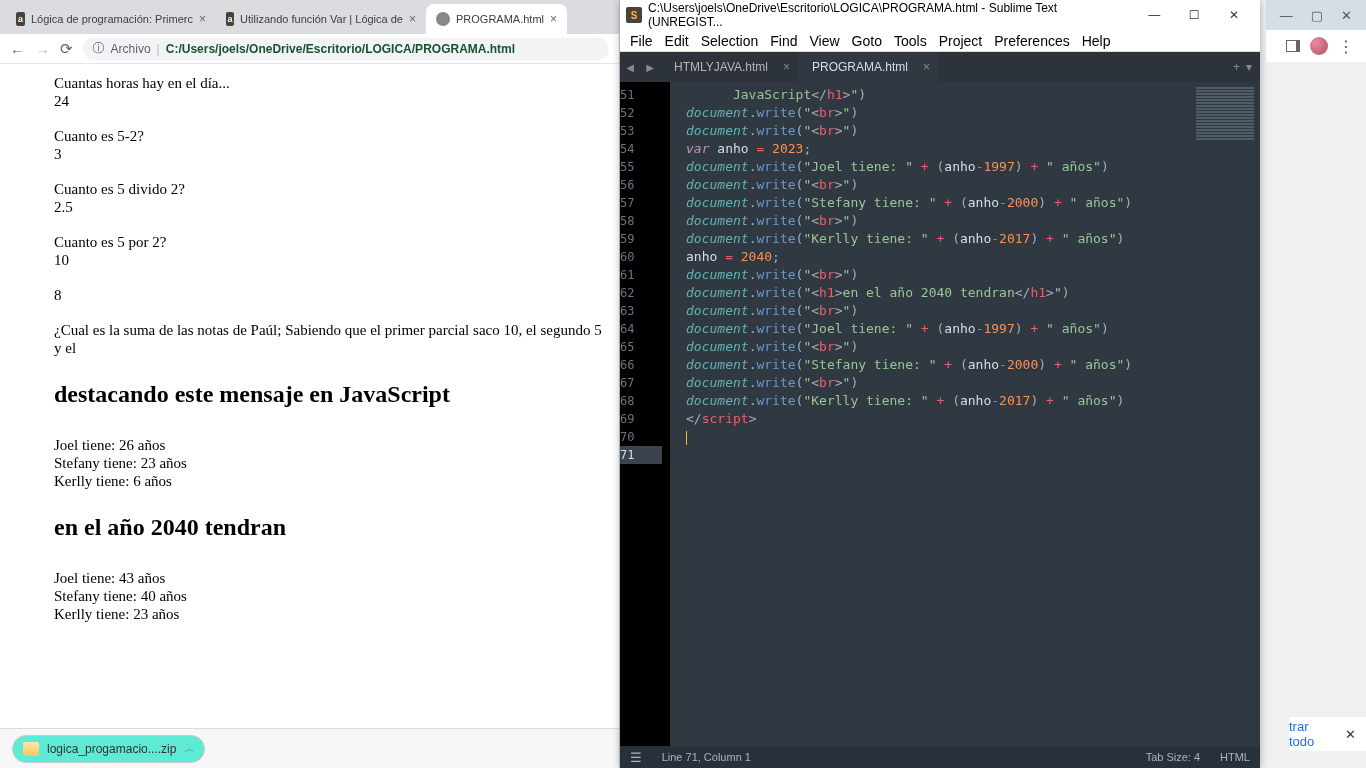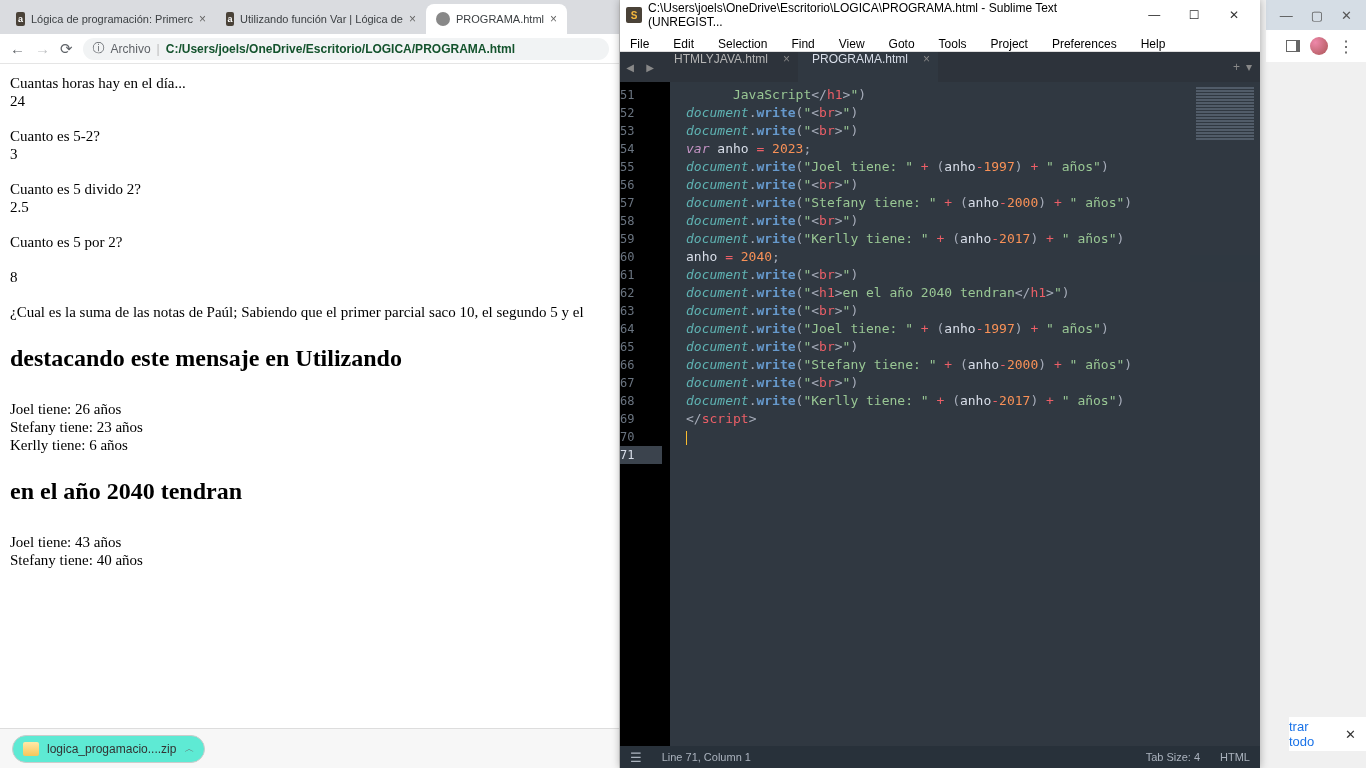--- a/index.html
+++ b/index.html
@@ -16,59 +16,59 @@
 .chrome { position: absolute; left: 0; top: 0; width: 620px; height: 768px; background: #fff; display: flex; flex-direction: column; border-right: 1px solid #ccc; }
 .tabs { height: 34px; background: #dadce0; display: flex; align-items: flex-end; padding-left: 6px; position: relative; }
 .tab { height: 30px; background: #dadce0; border-radius: 8px 8px 0 0; padding: 0 10px; display: flex; align-items: center; gap: 6px; font-size: 11px; color: #3c4043; max-width: 210px; overflow: hidden; white-space: nowrap; }
 .tab.active { background: #fff; }
 .tab .fav { width: 14px; height: 14px; background: #4a4238; border-radius: 2px; color: #fff; font-size: 9px; display: flex; align-items: center; justify-content: center; font-weight: bold; }
 .tab .fav.globe { background: #888; border-radius: 50%; }
 .tab .x { margin-left: auto; color: #666; font-size: 12px; }
 .addr-row { height: 30px; background: #fff; display: flex; align-items: center; gap: 10px; padding: 0 10px; border-bottom: 1px solid #e5e5e5; }
 .nav-ico { color: #5f6368; font-size: 15px; }
 .addr { flex: 1; height: 22px; background: #f1f3f4; border-radius: 12px; display: flex; align-items: center; padding: 0 10px; font-size: 12px; color: #5f6368; gap: 6px; }
-.page { flex: 1; padding: 10px; font-family: "Times New Roman", serif; font-size: 15px; color: #000; overflow: auto; }
+.page { flex: 1; padding: 10px; font-family: "Times New Roman", serif; font-size: 15px; color: #000; overflow: auto; margin-left: 44px; }
 .page p { margin: 0; line-height: 1.2; }
 .page h2 { font-size: 24px; font-weight: bold; margin: 24px 0 28px; }
 .downloads { height: 40px; border-top: 1px solid #ddd; background: #f7f7f7; display: flex; align-items: center; padding: 0 12px; }
 .dl-chip { height: 28px; background: #5eead4; border: 1px solid #ccc; border-radius: 14px; display: flex; align-items: center; gap: 8px; padding: 0 10px; font-size: 12px; color: #333; }
 .dl-ico { width: 16px; height: 14px; background: linear-gradient(#ffe9a8,#f7c65a); border-radius: 2px; position: relative; }
 .dl-chip .chev { color: #666; font-size: 10px; }
 
 
 .sublime { position: absolute; left: 620px; top: 0; width: 640px; height: 768px; background: #303841; display: flex; flex-direction: column; box-shadow: 0 0 8px rgba(0,0,0,.3); }
 .st-title { height: 30px; background: #fff; display: flex; align-items: center; padding: 0 6px; font-size: 12px; color: #000; }
 .st-title .ico { width: 16px; height: 16px; background: #4a4238; border-radius: 2px; margin-right: 6px; display: flex; align-items: center; justify-content: center; color: #f7b93e; font-size: 10px; font-weight: bold; }
 .st-title .space { flex: 1; }
 .st-title .btn { width: 40px; text-align: center; font-size: 12px; color: #333; }
-.st-menu { height: 22px; background: #fff; display: flex; align-items: flex-end; gap: 24px; padding: 0 10px; font-size: 12px; color: #000; border-bottom: 1px solid #ddd; }
+.st-menu { height: 22px; background: #fff; display: flex; align-items: center; gap: 12px; padding: 0 10px; font-size: 14px; color: #000; border-bottom: 1px solid #ddd; }
 .st-menu span { text-decoration: underline; text-decoration-color: transparent; }
 .st-tabs { height: 30px; background: #2d333b; display: flex; align-items: stretch; }
 .st-arrow { width: 20px; display: flex; align-items: center; justify-content: center; color: #888; font-size: 10px; }
-.st-tab { padding: 0 30px 0 14px; display: flex; font-size: 12px; color: #b5b5b5; position: relative; background: #2d333b; }
+.st-tab { padding: 0 30px 0 14px; display: flex; align-items: center; font-size: 12px; color: #b5b5b5; position: relative; background: #2d333b; }
 .st-tab.active { background: #303841; color: #d8dee9; }
 .st-tab .x { position: absolute; right: 8px; color: #888; font-size: 12px; }
 .st-tabs .right { margin-left: auto; display: flex; align-items: center; gap: 6px; padding-right: 8px; color: #888; font-size: 12px; }
 .st-body { flex: 1; display: flex; font-family: Consolas, monospace; font-size: 13px; overflow: hidden; position: relative; }
 .gutter { width: 50px; background: #000000; color: #6a7480; text-align: left; padding: 4px 8px 4px 0; line-height: 18px; font-size: 12px; }
 .gutter div.hl { background: #3b434d; color: #d8dee9; }
 .code { flex: 1; background: #303841; color: #d8dee9; padding: 4px 0; line-height: 18px; white-space: pre; overflow: auto; }
 .code .ln { padding-left: 16px; }
 .code .ln.hl { background: #3b434d; }
 .cursor { display: inline-block; width: 1px; height: 14px; background: #fabd2f; vertical-align: middle; animation: blink 1s infinite; }
 @keyframes blink { 50% { opacity: 0; } }
 .minimap { position: absolute; right: 0; top: 0; width: 70px; height: 200px; background: #303841; opacity: .8; }
 .minimap .mm { height: 2px; margin: 1px 6px; background: #5a6573; }
 .st-status { height: 22px; background: #28313a; display: flex; align-items: center; font-size: 11px; color: #aab2bd; padding: 0 10px; gap: 20px; }
 .st-status .burger { font-size: 13px; }
 .st-status .space { flex: 1; }
 
 
 .c-obj { color: #5fb3b3; font-style: italic; }
-.c-fn { color: #6699cc; font-weight: bold; }
+.c-fn { color: #6699cc; }
 .c-pun { color: #a6acb9; }
 .c-str { color: #99c794; }
 .c-tag { color: #ec5f67; }
 .c-var { color: #c594c5; font-style: italic; }
 .c-name { color: #d8dee9; }
 .c-num { color: #f99157; }
 .c-op { color: #ec5f67; }
 </style>
 </head>
 <body>
@@ -121,31 +121,33 @@
     <p>Cuantas horas hay en el día...</p>
     <p>24</p>
     <br>
     <p>Cuanto es 5-2?</p>
     <p>3</p>
     <br>
     <p>Cuanto es 5 divido 2?</p>
     <p>2.5</p>
     <br>
     <p>Cuanto es 5 por 2?</p>
+    <p>10</p>
     <br>
     <p>8</p>
     <br>
     <p>¿Cual es la suma de las notas de Paúl; Sabiendo que el primer parcial saco 10, el segundo 5 y el</p>
-    <h2>destacando este mensaje en Utilizando</h2>
+    <h2>destacando este mensaje en JavaScript</h2>
     <p>Joel tiene: 26 años</p>
     <p>Stefany tiene: 23 años</p>
     <p>Kerlly tiene: 6 años</p>
     <h2>en el año 2040 tendran</h2>
     <p>Joel tiene: 43 años</p>
     <p>Stefany tiene: 40 años</p>
+    <p>Kerlly tiene: 23 años</p>
   </div>
   <div class="downloads">
     <div class="dl-chip">
       <div class="dl-ico"></div>
       <span>logica_progamacio....zip</span>
       <span class="chev">︿</span>
     </div>
   </div>
 </div>
 

